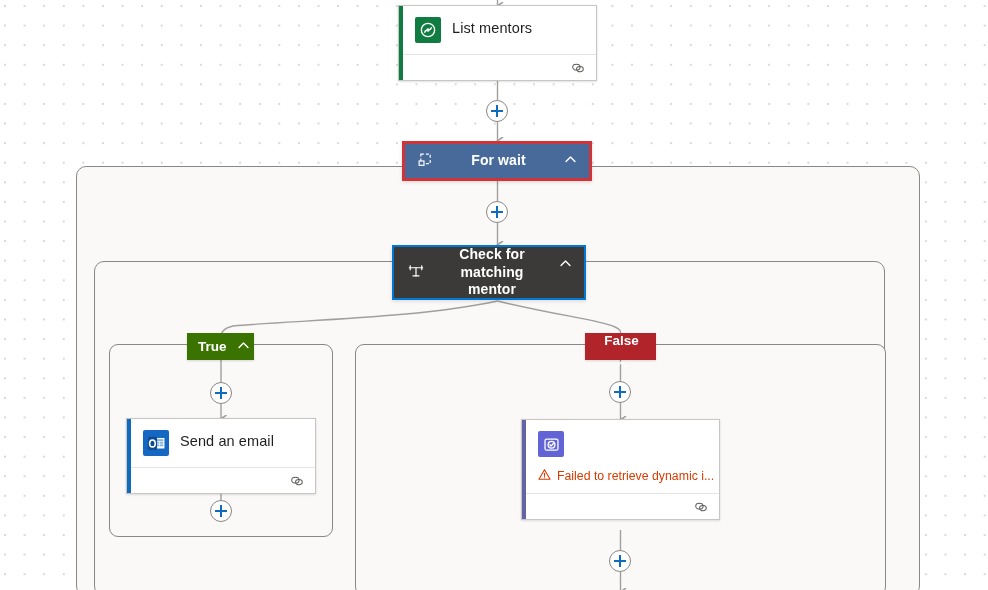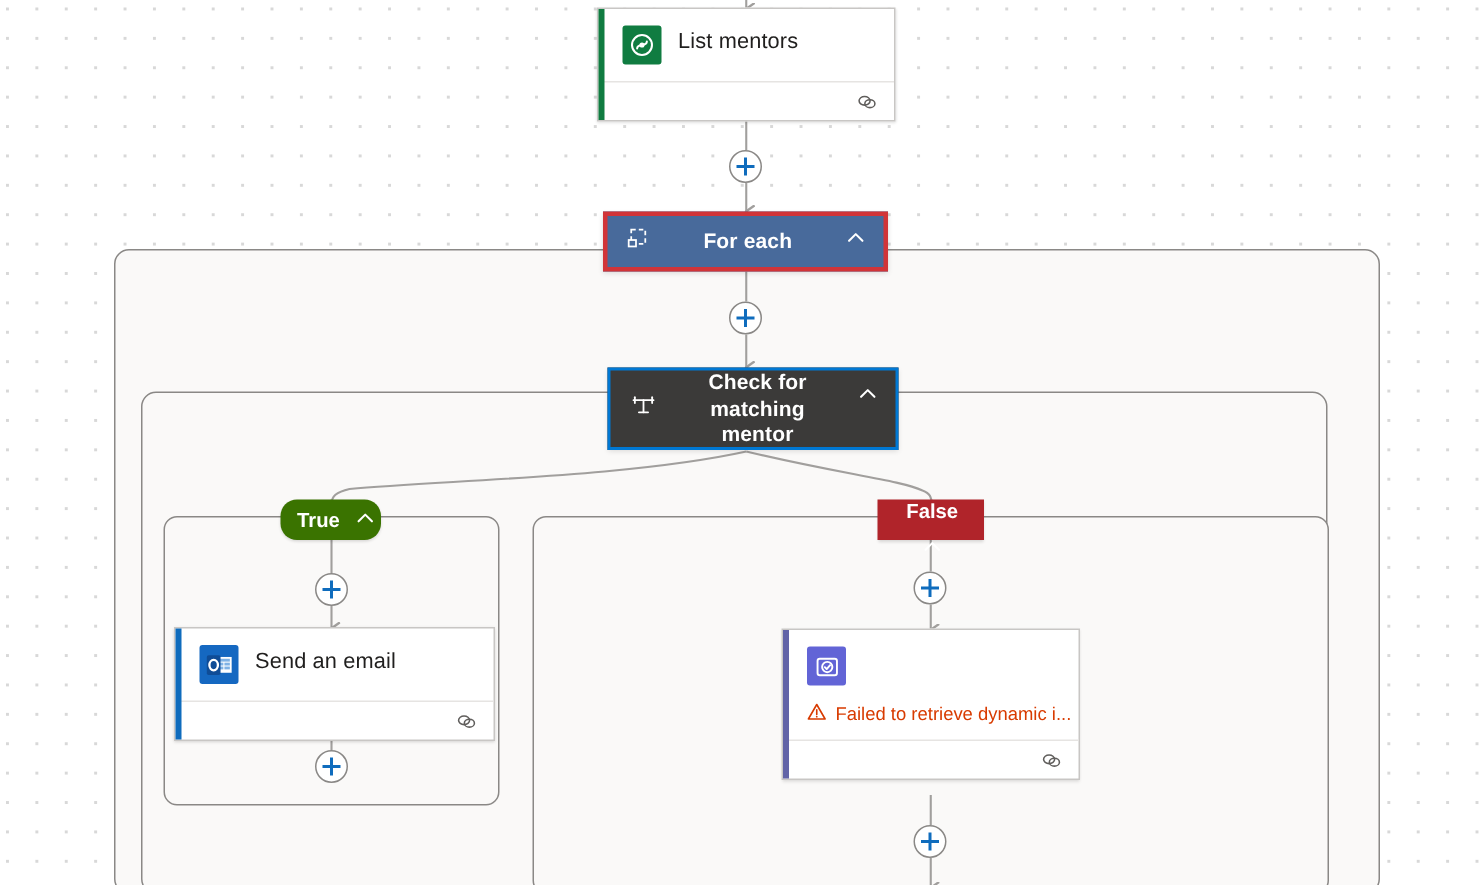--- a/index.html
+++ b/index.html
@@ -124,21 +124,21 @@
     height: 26px;
     border-radius: 2px;
     flex: 0 0 auto;
     display: flex;
     align-items: center;
     justify-content: center;
   }
 
   
   #node-list-mentors { left: 398px; top: 5px; width: 199px; }
-  #node-send-email   { left: 116px; top: 418px; width: 214px; }
+  #node-send-email   { left: 126px; top: 418px; width: 190px; }
   #node-approval     { left: 521px; top: 419px; width: 199px; }
 
   
   .hnode {
     position: absolute;
     box-sizing: border-box;
     display: flex;
     align-items: center;
     padding: 0 12px 0 13px;
     gap: 10px;
@@ -154,21 +154,21 @@
   }
   #node-foreach {
     left: 402px;
     top: 141px;
     width: 190px;
     height: 40px;
     background: #486a9b;
     border: 3px solid #d13438;
   }
   #node-condition {
-    left: 405px;
+    left: 392px;
     top: 245px;
     width: 194px;
     height: 55px;
     background: #3b3a39;
     border: 2.5px solid #0078d4;
   }
 
   
   .pill {
     position: absolute;
@@ -176,21 +176,21 @@
     display: flex;
     align-items: center;
     gap: 10px;
     padding: 0 9px 0 11px;
     color: #ffffff;
     font-size: 13.5px;
     font-weight: bold;
     box-sizing: border-box;
     box-shadow: 0 1px 2px rgba(0,0,0,0.14);
   }
-  #pill-true  { left: 187px; top: 333px; width: 67px; background: #3a7300; border-radius: 11px; }
+  #pill-true  { left: 187px; top: 333px; width: 67px; background: #3a7300; }
   #pill-false { left: 585px; top: 333px; width: 71px; background: #b0242a; flex-direction: column; }
 
   .chev {
     width: 13px;
     height: 13px;
     flex: 0 0 auto;
   }
 
   
   .plus {
@@ -290,21 +290,21 @@
     </div>
   </div>
 
   <div class="hnode" id="node-foreach">
     <span>
       <svg width="15" height="15" viewBox="0 0 16 16" aria-hidden="true">
         <path d="M3 2.2 H13 V12.4 H3 Z" fill="none" stroke="#ffffff" stroke-width="1.25" stroke-dasharray="3.2 2.2"></path>
         <rect x="1.2" y="9.6" width="5.2" height="4.6" fill="#486a9b" stroke="#ffffff" stroke-width="1.25"></rect>
       </svg>
     </span>
-    <span class="htitle">For each</span>
+    <span class="htitle">For wait</span>
     <span>
       <svg class="chev" viewBox="0 0 14 14" aria-hidden="true">
         <path d="M2.2 9.2 L7 4.4 L11.8 9.2" fill="none" stroke="#ffffff" stroke-width="1.5" stroke-linecap="round" stroke-linejoin="round"></path>
       </svg>
     </span>
   </div>
 
   <div class="hnode" id="node-condition">
     <span>
       <svg width="18" height="18" viewBox="0 0 20 20" aria-hidden="true">

